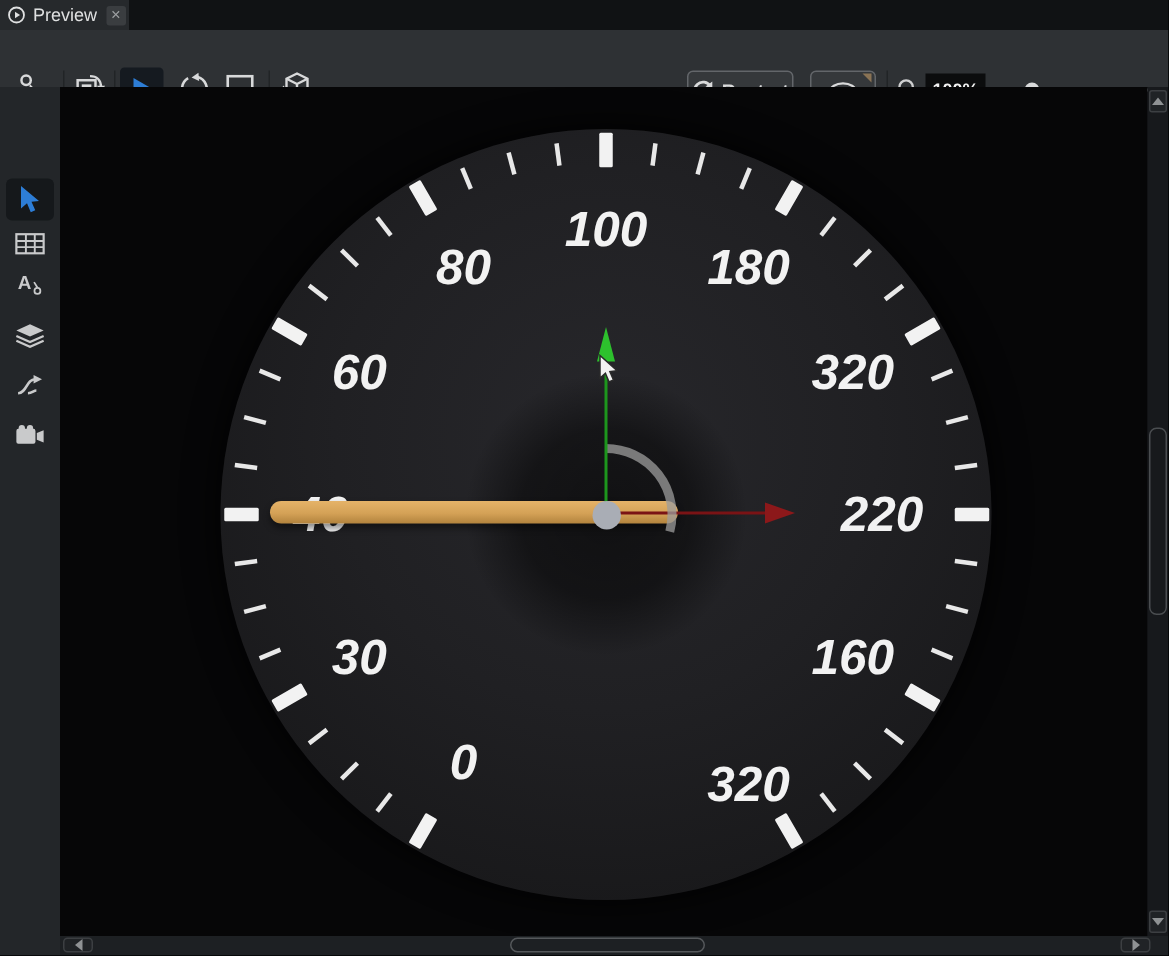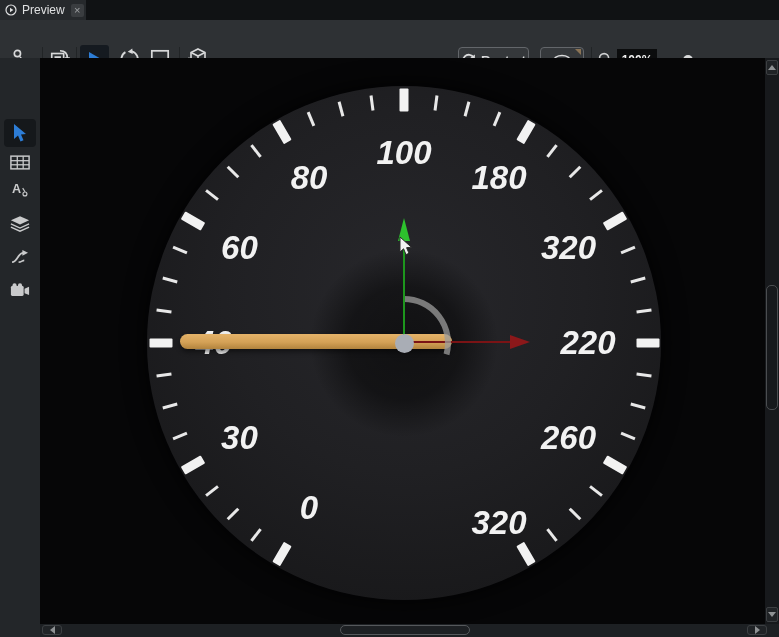--- a/index.html
+++ b/index.html
@@ -273,21 +273,21 @@
         <div class="gauge-label" style="left: 528.545px; top: 190px;">320</div>
         <div class="tick major" style="height: 23px; left: 607.5px; top: 285px; transform: translate(-50%, -50%) rotate(450deg);"></div>
         <div class="tick minor" style="height: 15px; left: 604.425px; top: 316.653px; transform: translate(-50%, -50%) rotate(457.5deg);"></div>
         <div class="tick minor" style="height: 15px; left: 598.237px; top: 347.764px; transform: translate(-50%, -50%) rotate(465deg);"></div>
         <div class="tick minor" style="height: 15px; left: 588.041px; top: 377.801px; transform: translate(-50%, -50%) rotate(472.5deg);"></div>
         <div class="gauge-label" style="left: 548px; top: 285px;">220</div>
         <div class="tick major" style="height: 23px; left: 574.877px; top: 406.75px; transform: translate(-50%, -50%) rotate(480deg);"></div>
         <div class="tick minor" style="height: 15px; left: 556.388px; top: 432.625px; transform: translate(-50%, -50%) rotate(487.5deg);"></div>
         <div class="tick minor" style="height: 15px; left: 535.473px; top: 456.473px; transform: translate(-50%, -50%) rotate(495deg);"></div>
         <div class="tick minor" style="height: 15px; left: 511.625px; top: 477.388px; transform: translate(-50%, -50%) rotate(502.5deg);"></div>
-        <div class="gauge-label" style="left: 528.545px; top: 380px;">260</div>
+        <div class="gauge-label" style="left: 528.545px; top: 380px;">160</div>
         <div class="tick major" style="height: 23px; left: 485.75px; top: 495.877px; transform: translate(-50%, -50%) rotate(510deg);"></div>
         <div class="gauge-label" style="left: 459px; top: 465px;">320</div>
       </div>
 
     <div class="needle"></div>
 
     <div class="axis-x-line"></div>
     <div class="axis-x-head"></div>
 
     <svg class="gizmo-arc" width="725" height="566" viewBox="0 0 725 566">

